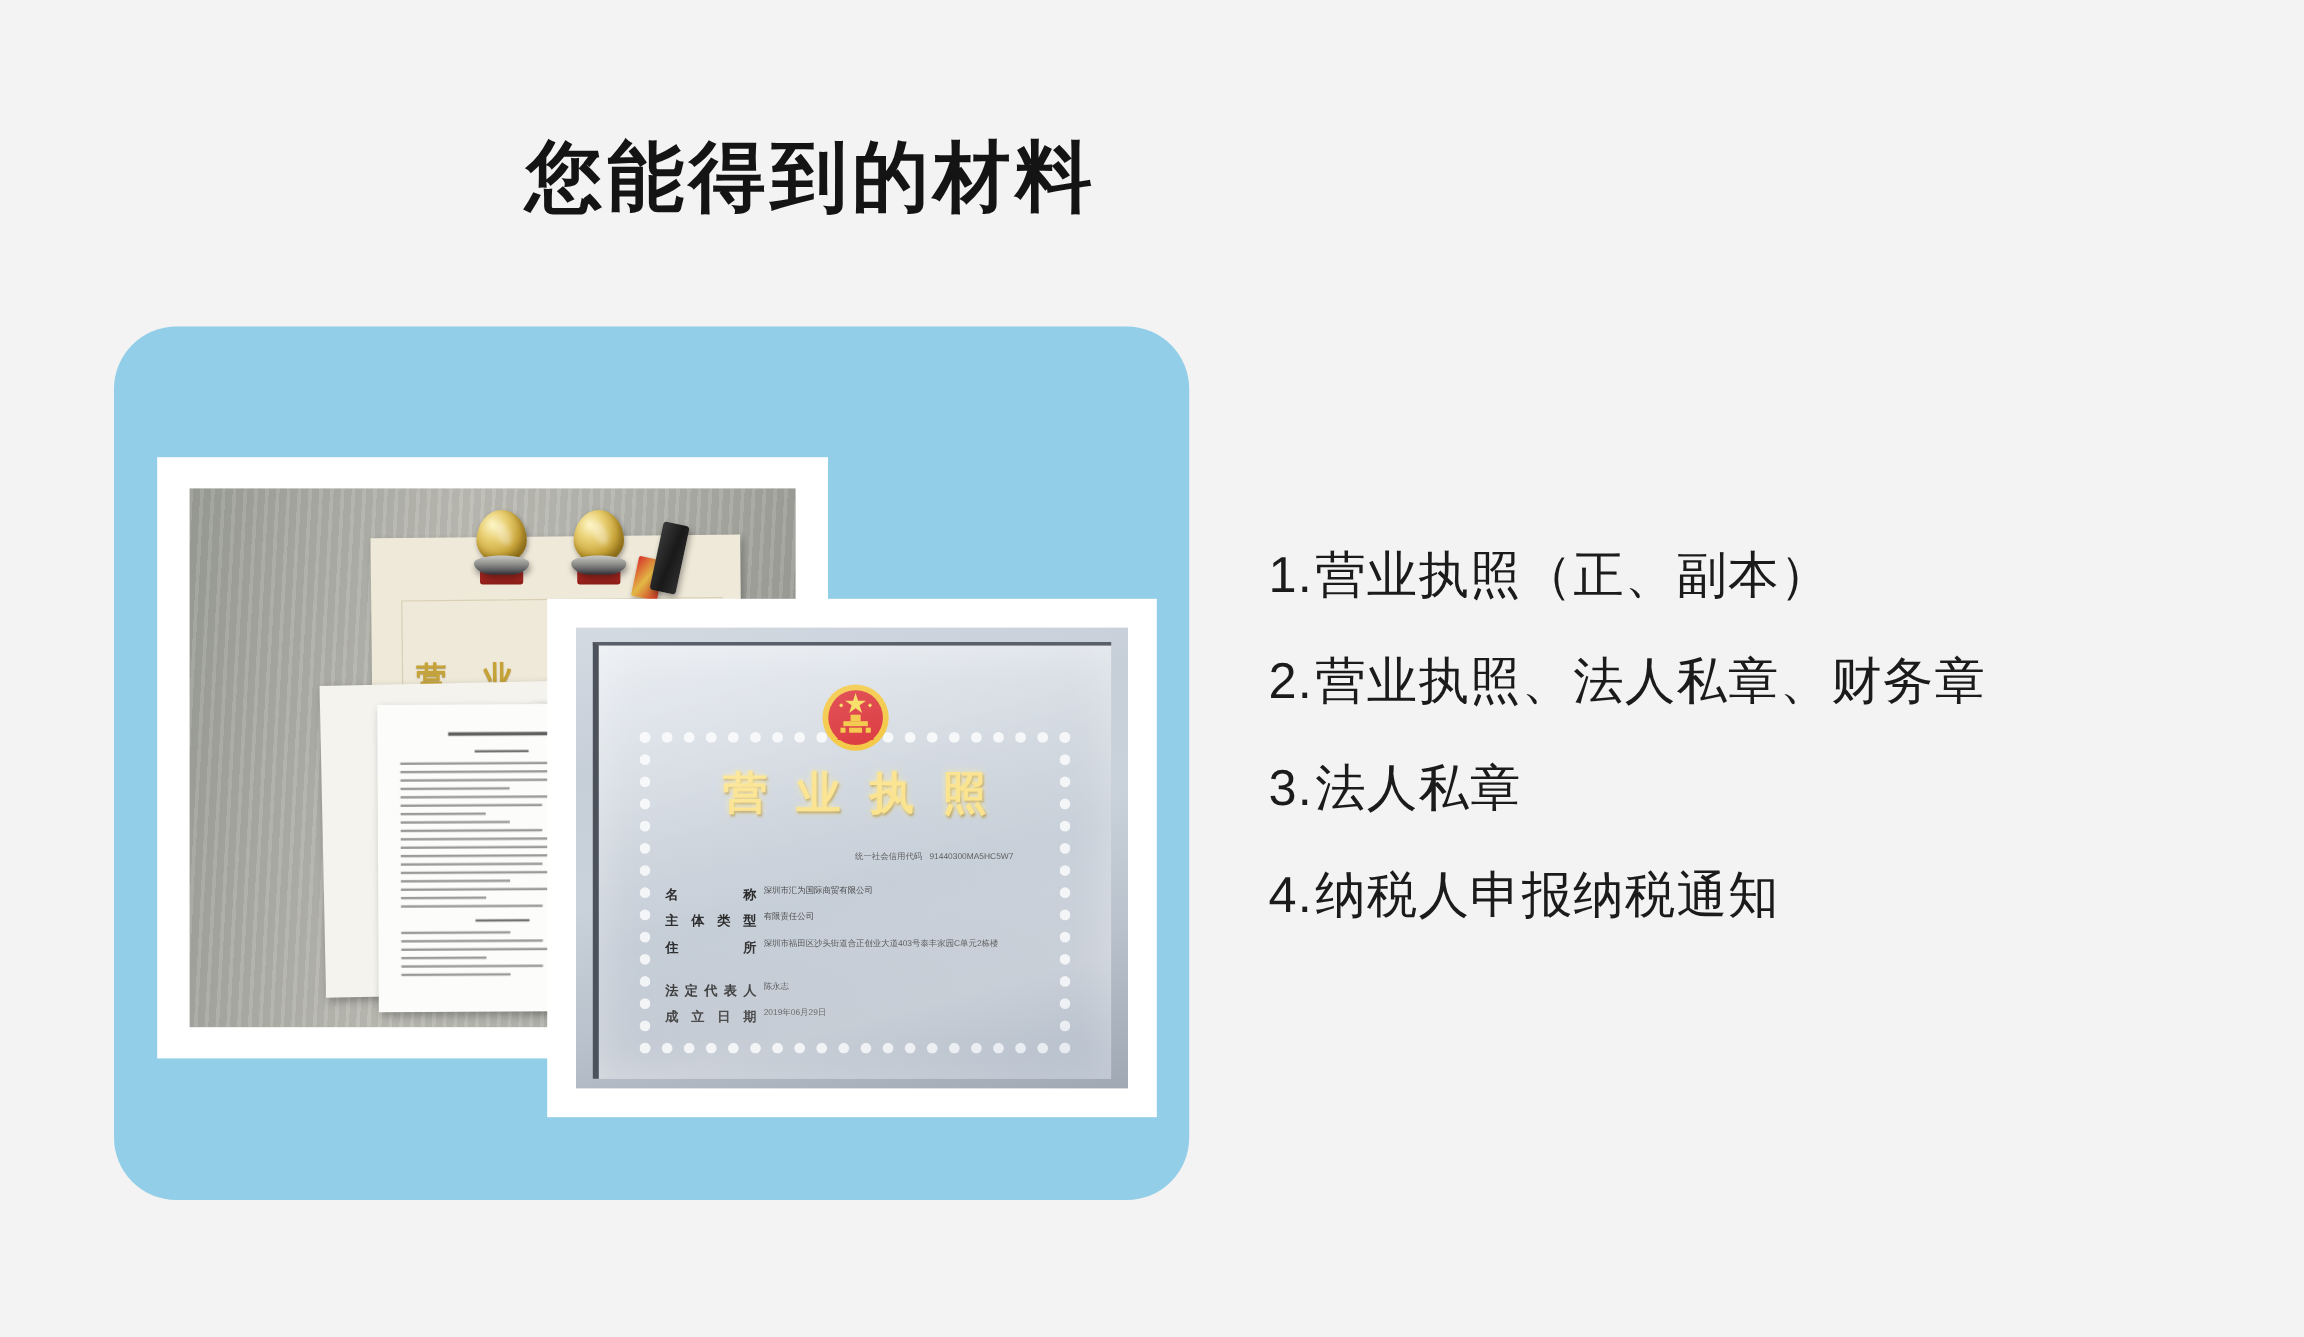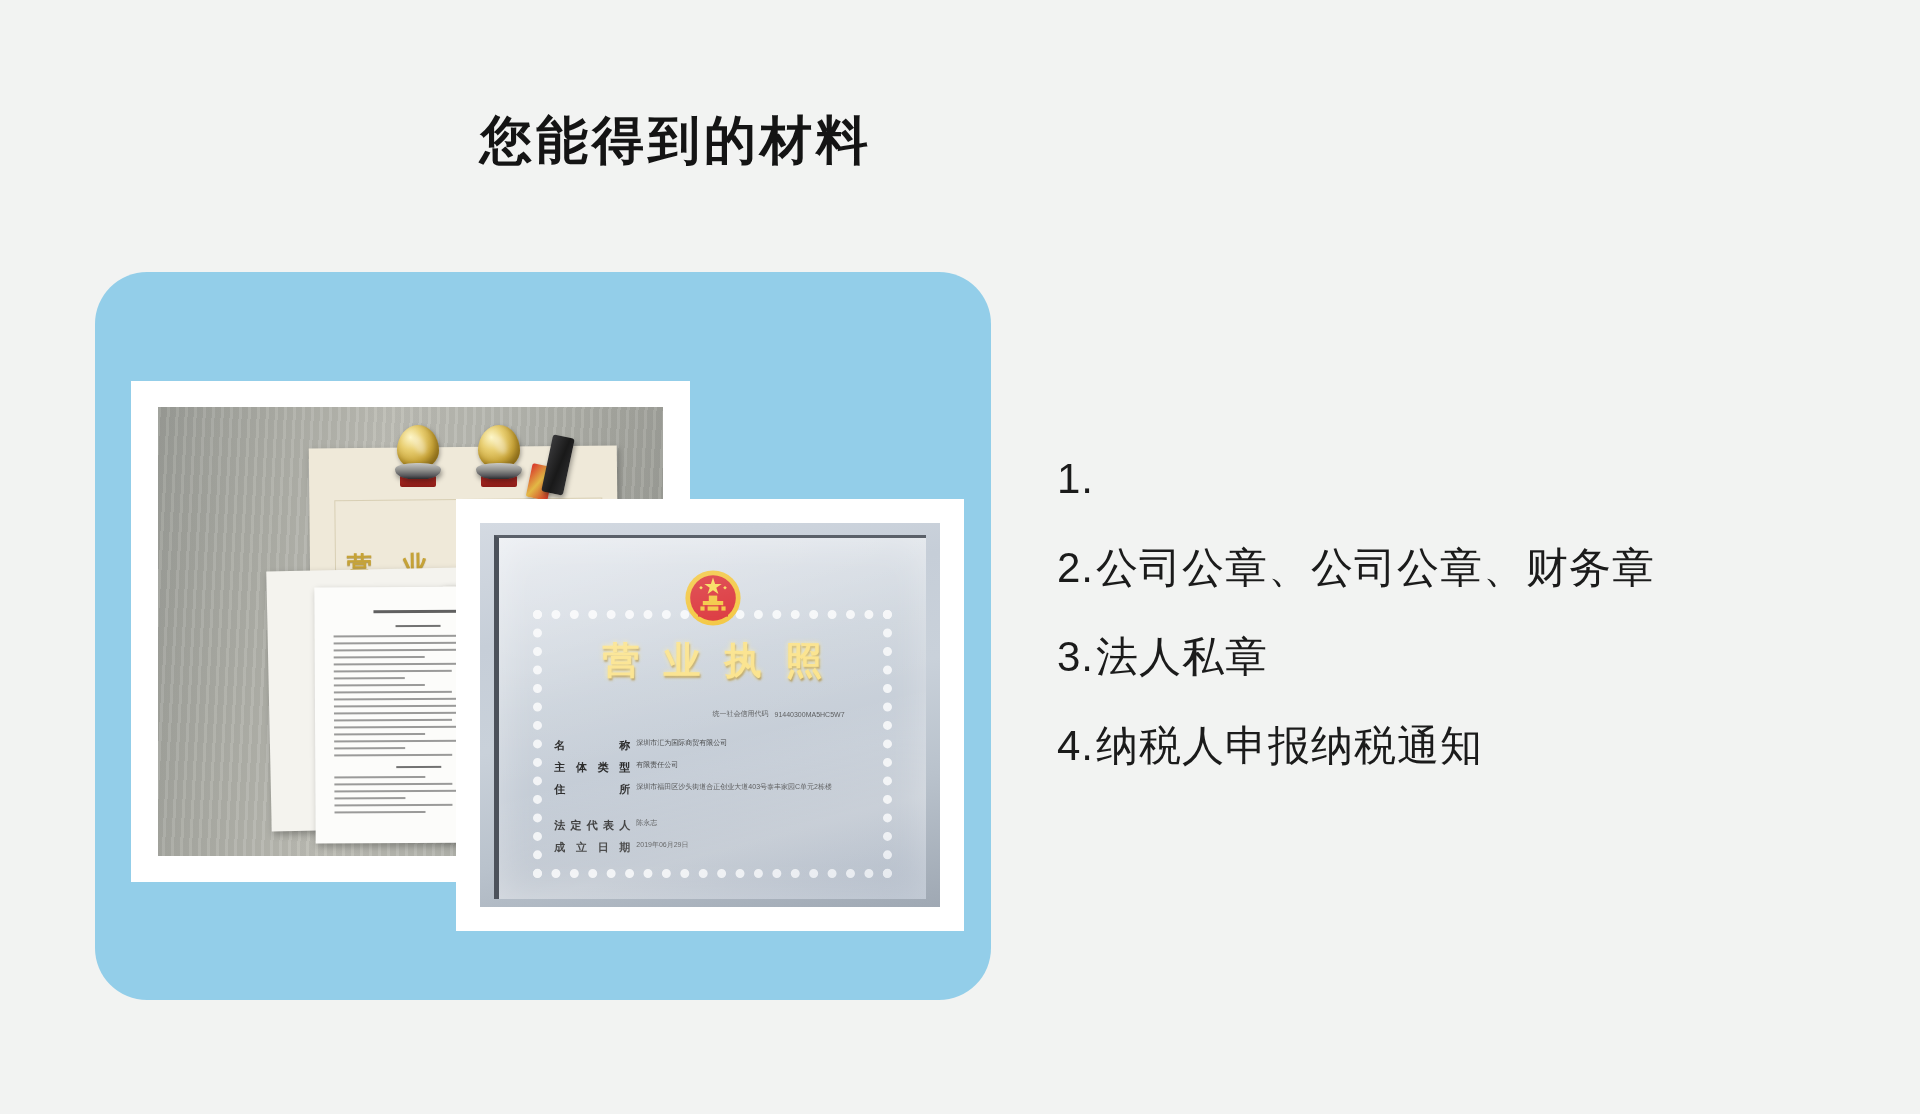--- a/index.html
+++ b/index.html
@@ -17,21 +17,21 @@
     position: relative;
   }
 
   
   #page-title {
     position: absolute;
     left: 0;
     top: 112px;
     width: 1352px;
     text-align: center;
-    font-size: 52px;
+    font-size: 64px;
     font-weight: 700;
     letter-spacing: 4px;
     color: #141414;
     line-height: 1.1;
     white-space: nowrap;
   }
 
   
   #blue-panel {
     position: absolute;
@@ -577,24 +577,25 @@
         </span>
         <span class="val">2019年06月29日</span>
       </div>
     </div>
   </div>
 </div>
 
 <ol id="material-list">
   <li class="material-item">
     <span class="num">1.</span>
+    <span class="txt">营业执照（正、副本）</span>
   </li>
   <li class="material-item">
     <span class="num">2.</span>
-    <span class="txt">公司公章、公司公章、财务章</span>
+    <span class="txt">营业执照、法人私章、财务章</span>
   </li>
   <li class="material-item">
     <span class="num">3.</span>
     <span class="txt">法人私章</span>
   </li>
   <li class="material-item">
     <span class="num">4.</span>
     <span class="txt">纳税人申报纳税通知</span>
   </li>
 </ol>

